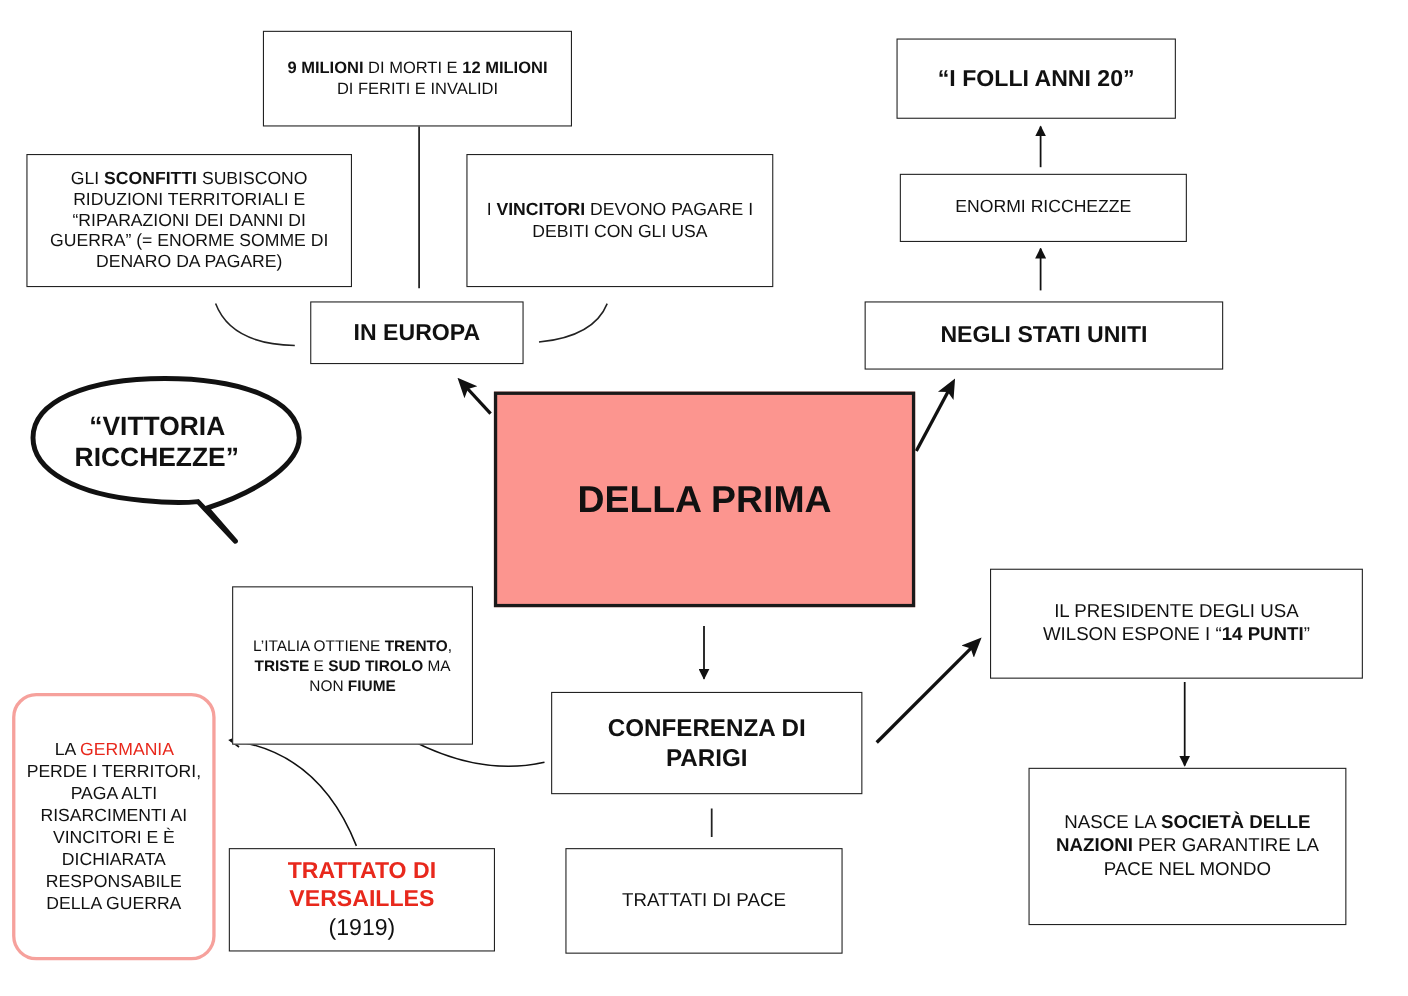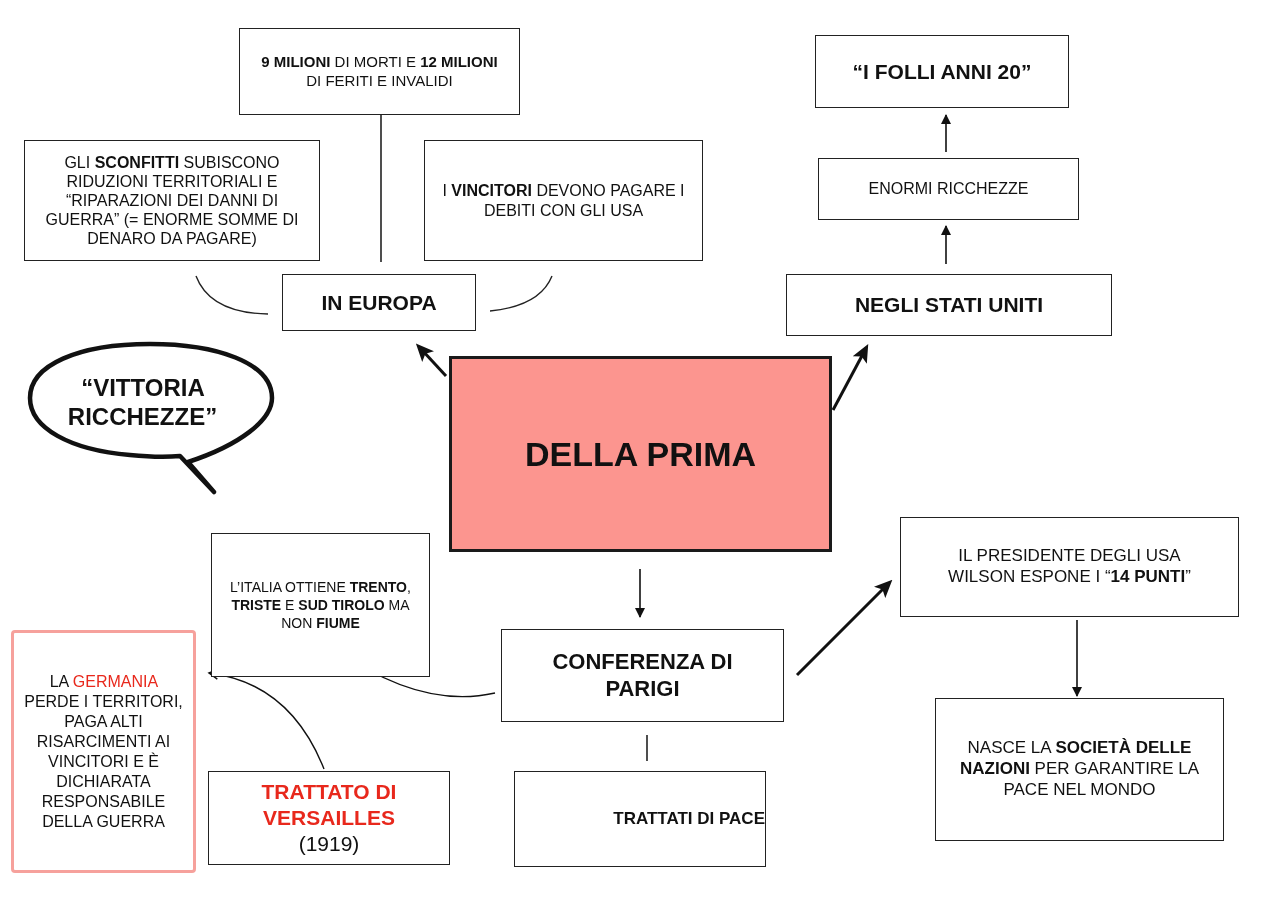--- a/index.html
+++ b/index.html
@@ -35,21 +35,21 @@
     .hdr { font-size: 21px; font-weight: bold; text-align: center; }
     .central {
       background: #fc958f;
       border: 3px solid #1a1a1a;
       font-size: 34px;
       font-weight: bold;
       line-height: 1.18;
     }
     .germania {
       border: 3px solid #f6a19c;
-      border-radius: 4px;
+      border-radius: 22px;
       font-size: 16px;
       line-height: 1.25;
       padding: 0 8px;
     }
     svg.links {
       position: absolute;
       left: 0; top: 0;
       width: 1280px; height: 905px;
       pointer-events: none;
     }
@@ -182,15 +182,15 @@
     <span>LA </span><span class="red">GERMANIA</span><span> PERDE I TERRITORI, PAGA ALTI RISARCIMENTI AI VINCITORI E È DICHIARATA RESPONSABILE DELLA GUERRA</span>
   </span>
 </div>
 
 <div class="node" style="left:208px; top:771px; width:242px; height:94px; font-size:21px; padding:0 30px; line-height:1.25;">
   <span class="txt">
     <span class="b red">TRATTATO DI VERSAILLES</span><span style="text-transform:none;"> (1919)</span>
   </span>
 </div>
 
-<div class="node" style="left:514px; top:771px; width:252px; height:96px; font-size:17px; font-weight:bold;justify-content:flex-end;">
+<div class="node" style="left:514px; top:771px; width:252px; height:96px; font-size:17px; font-weight:normal;">
   <span class="txt">TRATTATI DI PACE</span>
 </div>
 
 </body></html>

